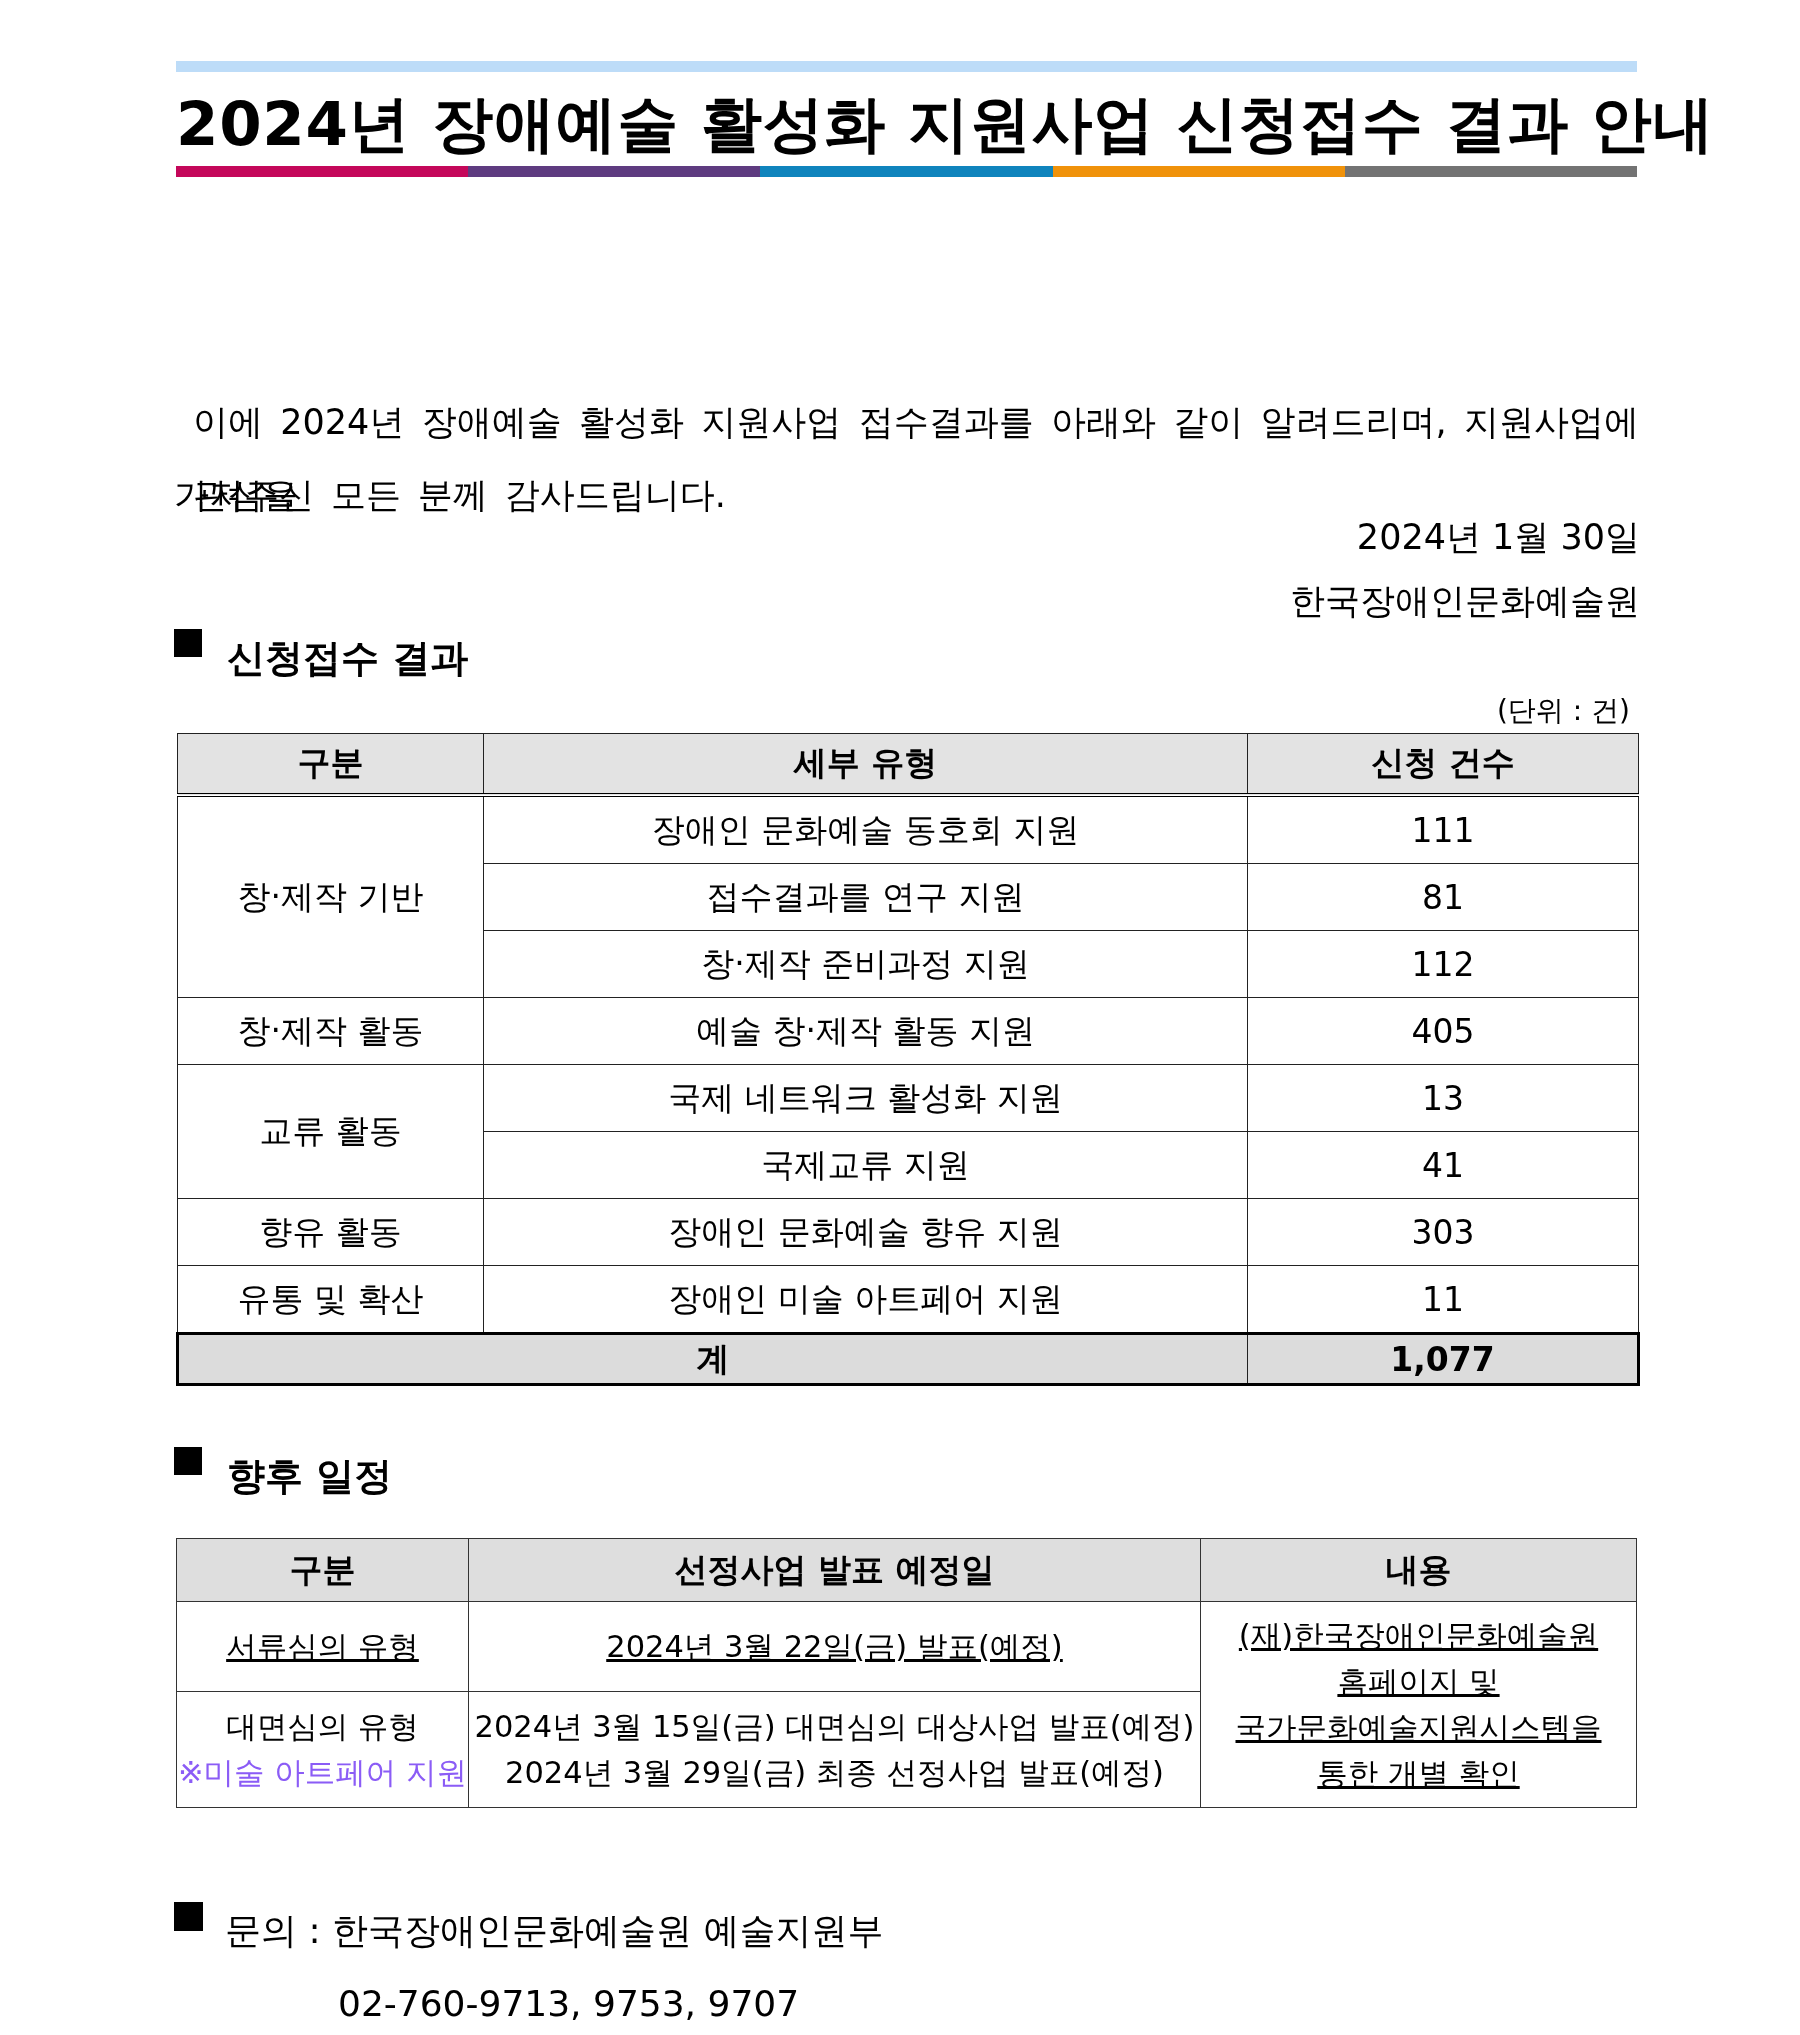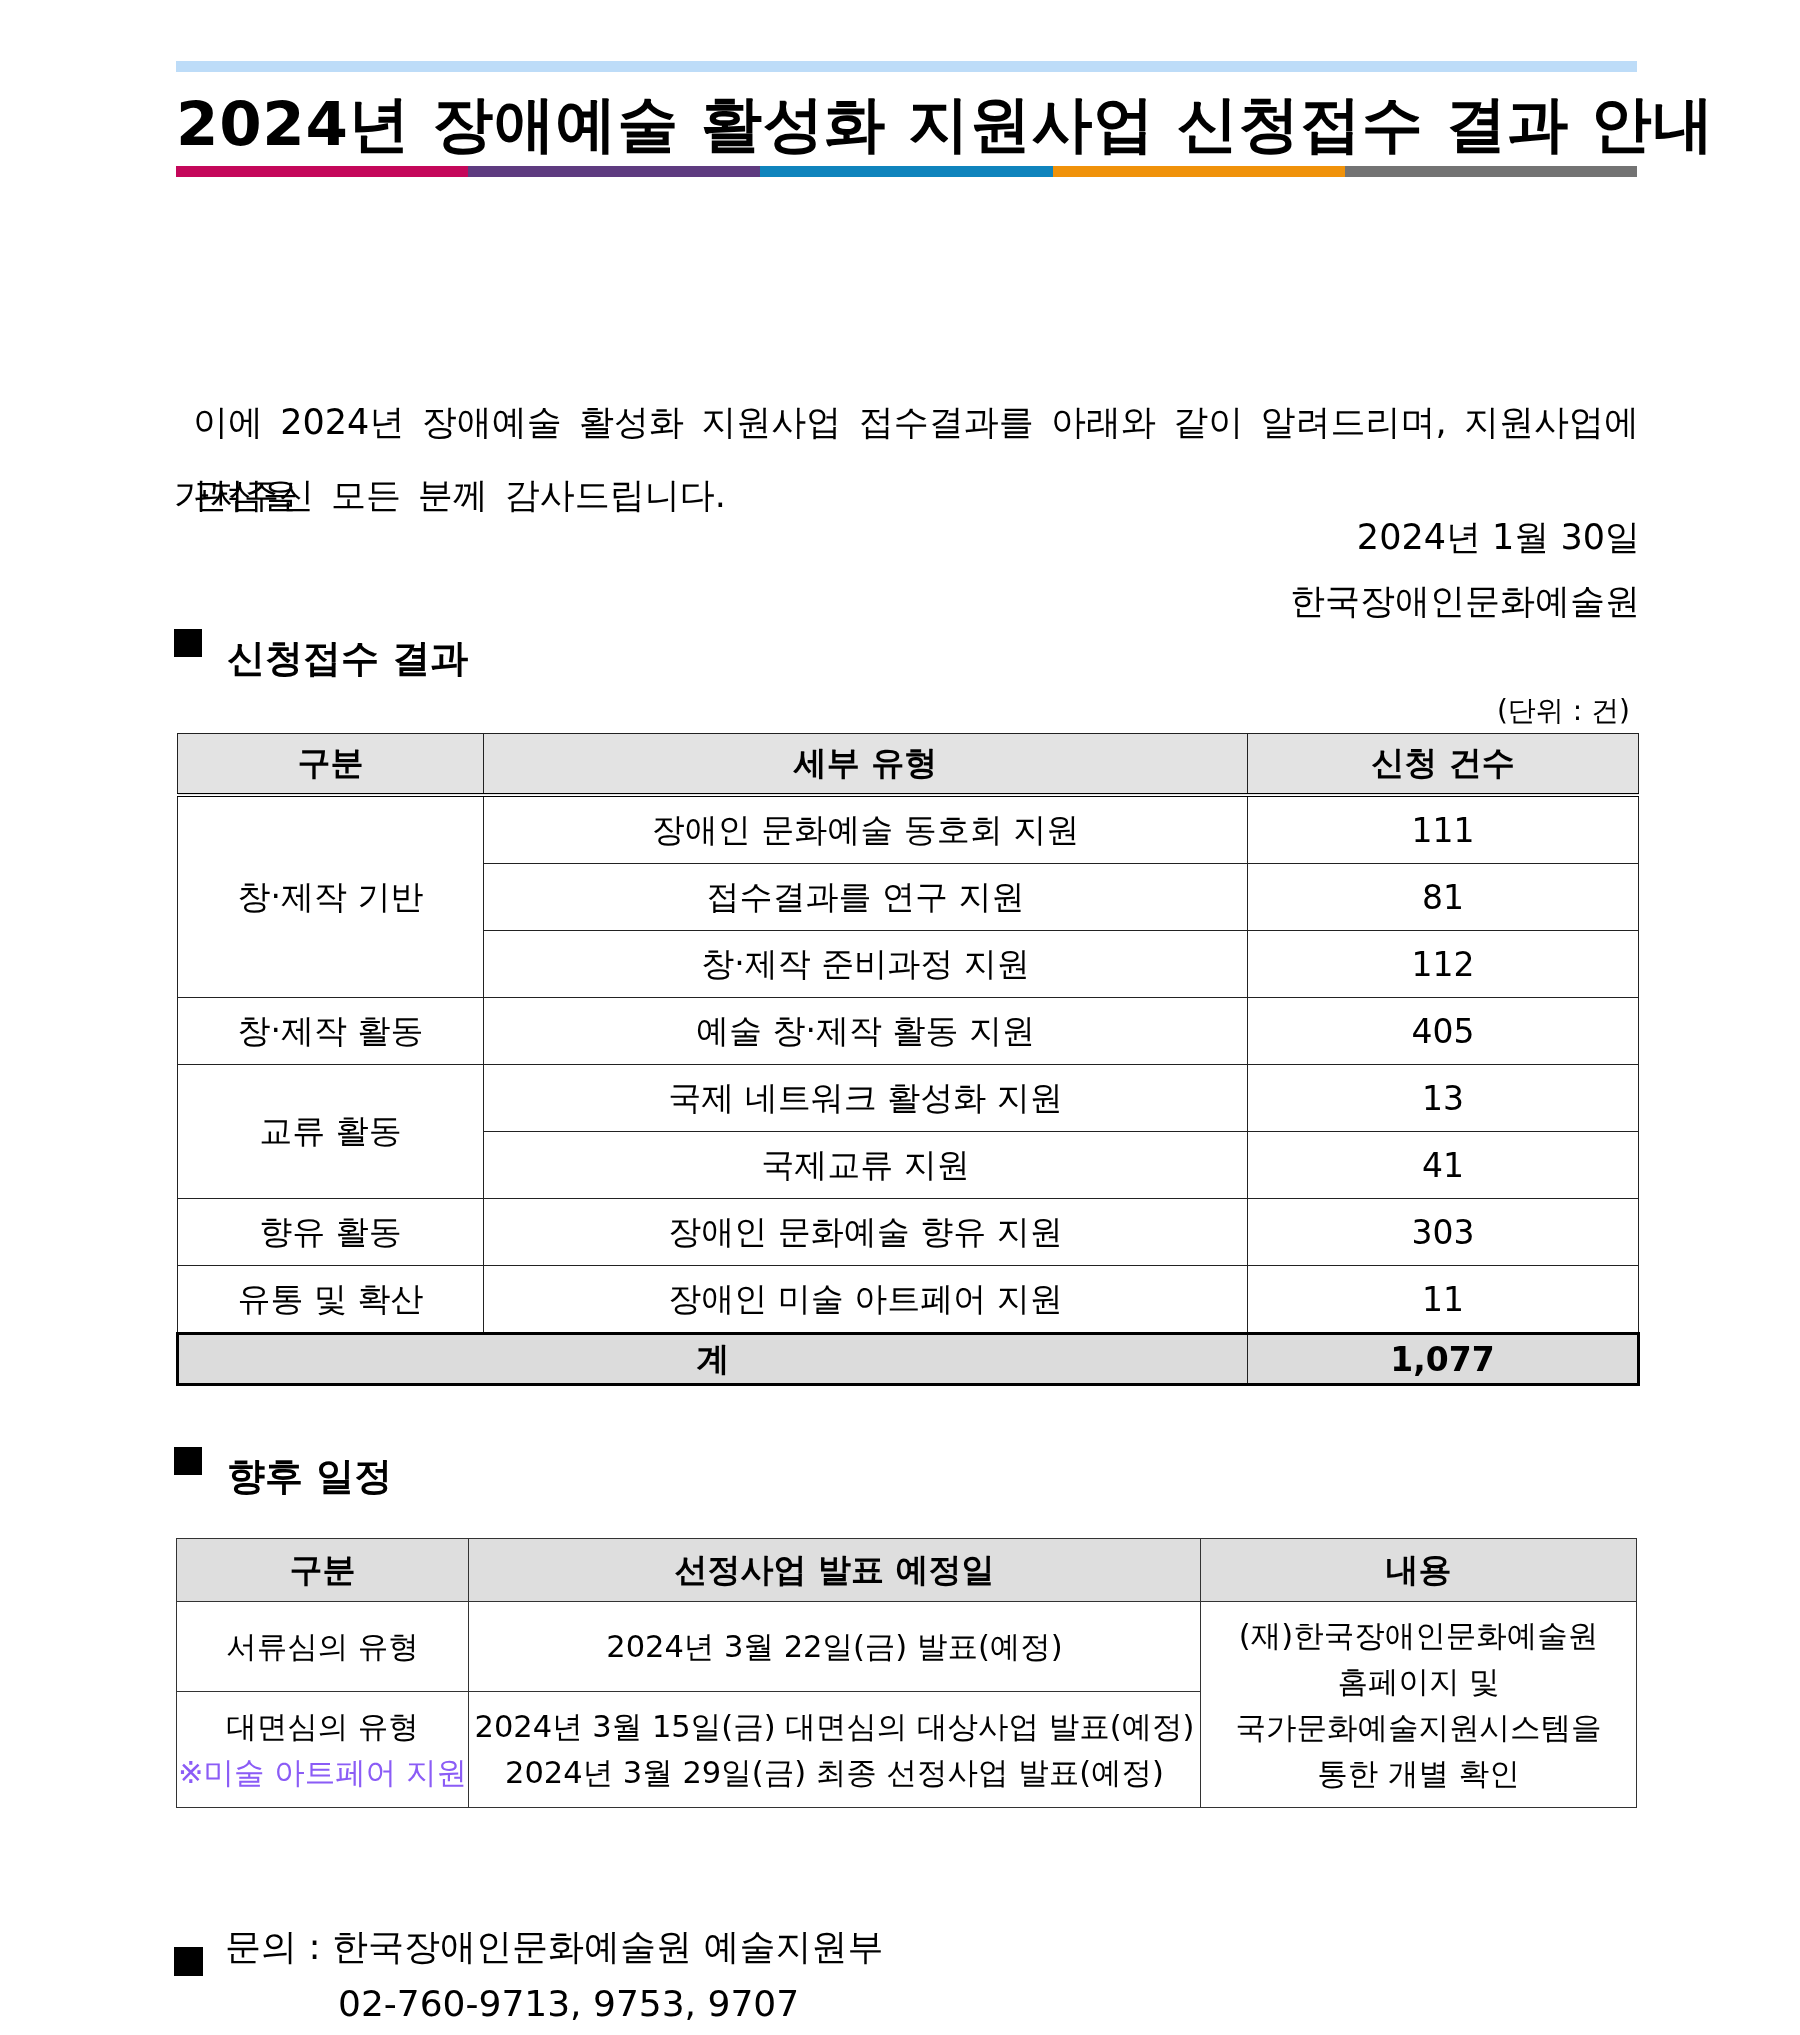--- a/index.html
+++ b/index.html
@@ -46,26 +46,26 @@
     .t1 td { height: 66px; }
     .t1 tr.total td { background: #dcdcdc; font-weight: bold; height: 48px; border-top: 3.6px solid #000; border-bottom: 3.6px solid #000; }
     .t1 tr.total td:first-child { border-left: 3.6px solid #000; }
     .t1 tr.total td:last-child { border-right: 3.6px solid #000; }
 
     
     .t2 { left: 176px; top: 1538px; width: 1459px; }
     .t2 td, .t2 th { border: 1.5px solid #333; text-align: center; font-size: 30.5px; padding: 0; }
     .t2 th { background: #dedede; font-weight: bold; height: 62px; font-size: 33px; }
     .t2 td { line-height: 46px; }
-    .t2 .r1 td { height: 89px; }
+    .t2 .r1 td { height: 89px; text-decoration: underline; }
     .t2 .r2 td { height: 115px; }
     .note-blue { color: #8b5cf6; display: block; }
     .ml { display: block; }
 
-    .contact { position: absolute; left: 174px; top: 1902px; font-size: 36px; line-height: 58px; display: flex; align-items: flex-end; white-space: nowrap; margin-top: 16px; }
+    .contact { position: absolute; left: 174px; top: 1902px; font-size: 36px; line-height: 58px; display: flex; align-items: flex-start; white-space: nowrap; }
     .phone { position: absolute; left: 338px; top: 1975px; font-size: 36px; line-height: 58px; white-space: nowrap; }
   </style>
 </head>
 <body>
 
 <div class="page">
 
   <div class="top-bar"></div>
   <div class="title">2024년 장애예술 활성화 지원사업 신청접수 결과 안내</div>
   <div class="color-bar">

